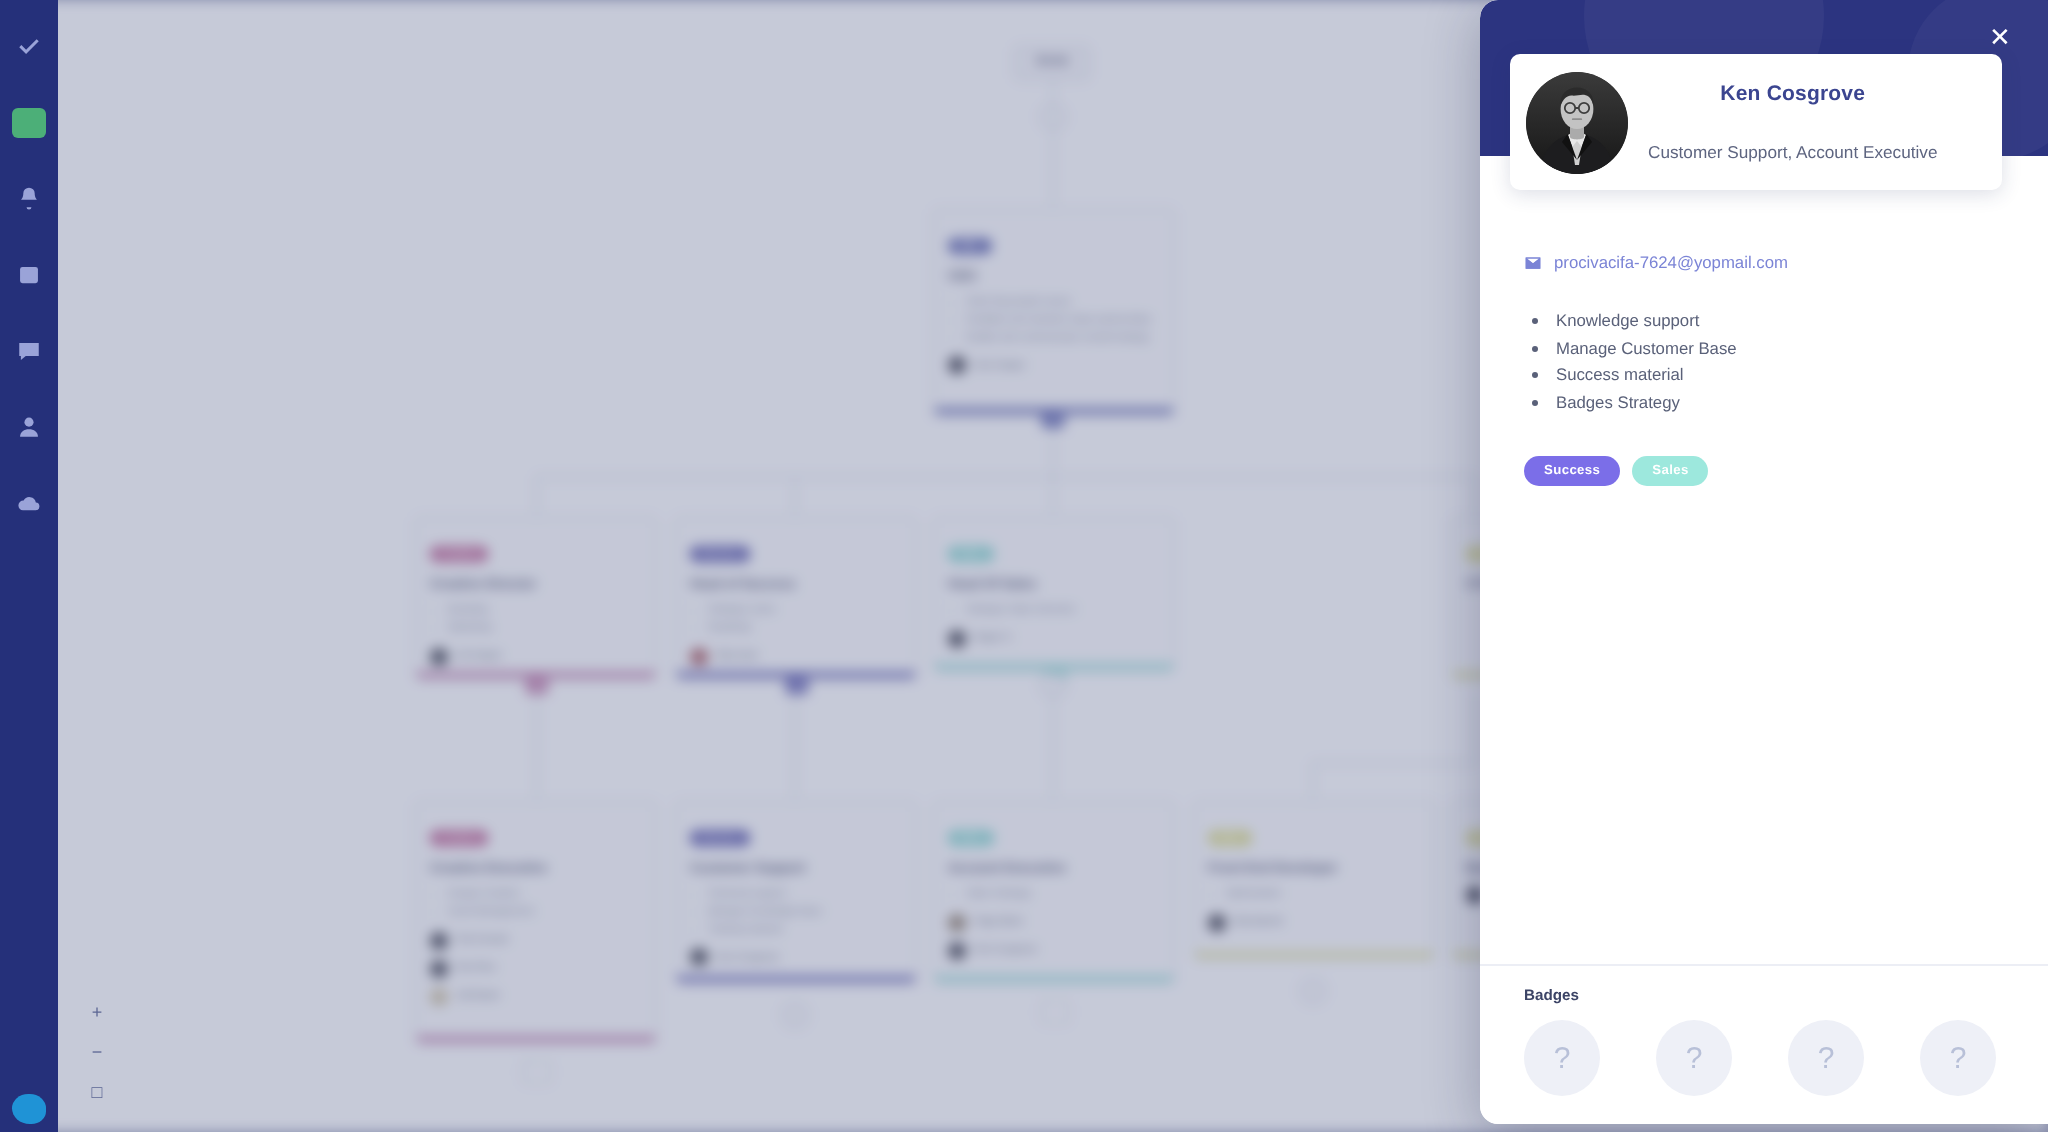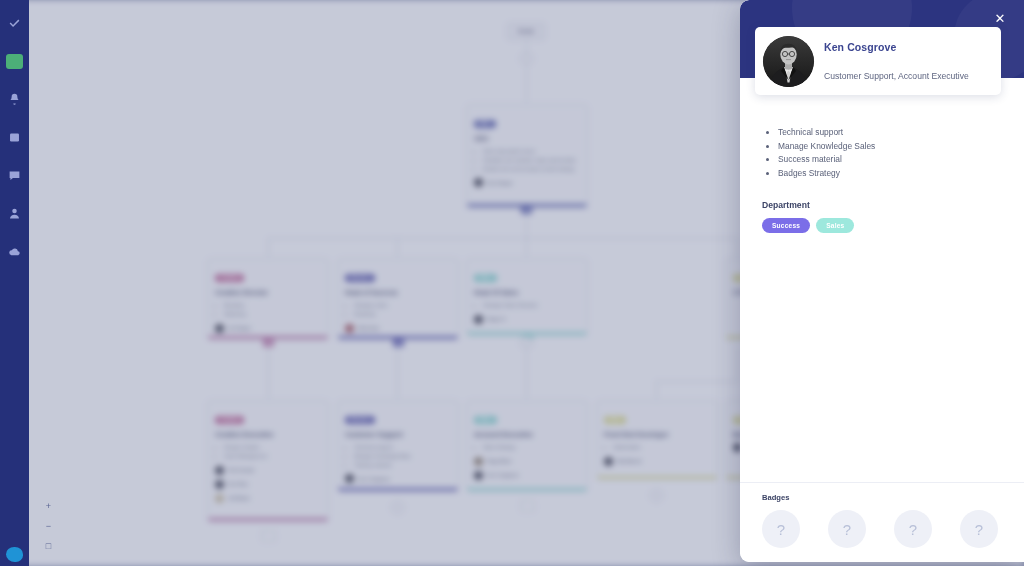--- a/index.html
+++ b/index.html
@@ -255,21 +255,21 @@
   }
   #avatar {
     width: 51px; height: 51px;
     border-radius: 50%;
     overflow: hidden;
     flex: 0 0 auto;
     background: #2b2b2b;
     position: relative;
   }
   #avatar svg { display: block; width: 51px; height: 51px; }
-  #profile-text { margin-left: 10px; }
+  #profile-text { margin-left: 10px; text-align: center; }
   #profile-name {
     font-size: 10.5px;
     font-weight: 700;
     color: #3b4590;
     letter-spacing: .1px;
   }
   #profile-role {
     font-size: 8.6px;
     color: #5e6580;
     margin-top: 18px;
@@ -632,29 +632,35 @@
       </div>
       <div id="profile-text">
         <div id="profile-name">Ken Cosgrove</div>
         <div id="profile-role">Customer Support, Account Executive</div>
       </div>
     </div>
 
     <div id="panel-body">
       <div style="height:26px;"></div>
 
+      <a id="email-row" href="#">
+        <svg viewBox="0 0 16 16">
+            <path d="M1.5 3h13v10h-13zM2 4l6 4.5L14 4"></path>
+            <path d="M1.5 3h13v10h-13V3zm1.2 1L8 8.2 13.3 4z" fill="#7b84d6"></path>
+          </svg>
+        <span>procivacifa-7624@yopmail.com</span>
+      </a>
 
       <ul id="resp-list">
-        <li>Technical support</li>
-        <li>Manage Knowledge Sales</li>
+        <li>Knowledge support</li>
+        <li>Manage Customer Base</li>
         <li>Success material</li>
         <li>Badges Strategy</li>
       </ul>
 
-      <div class="section-title">Department</div>
       <div id="dept-tags">
         <span class="dept-tag" style="background:#7b6ee8;">Success</span>
         <span class="dept-tag" style="background:#9de8dd;">Sales</span>
       </div>
     </div>
 
     <div id="panel-footer">
       <div id="badges-title">Badges</div>
       <div id="badges-row">
         <div class="badge-slot">?</div>

